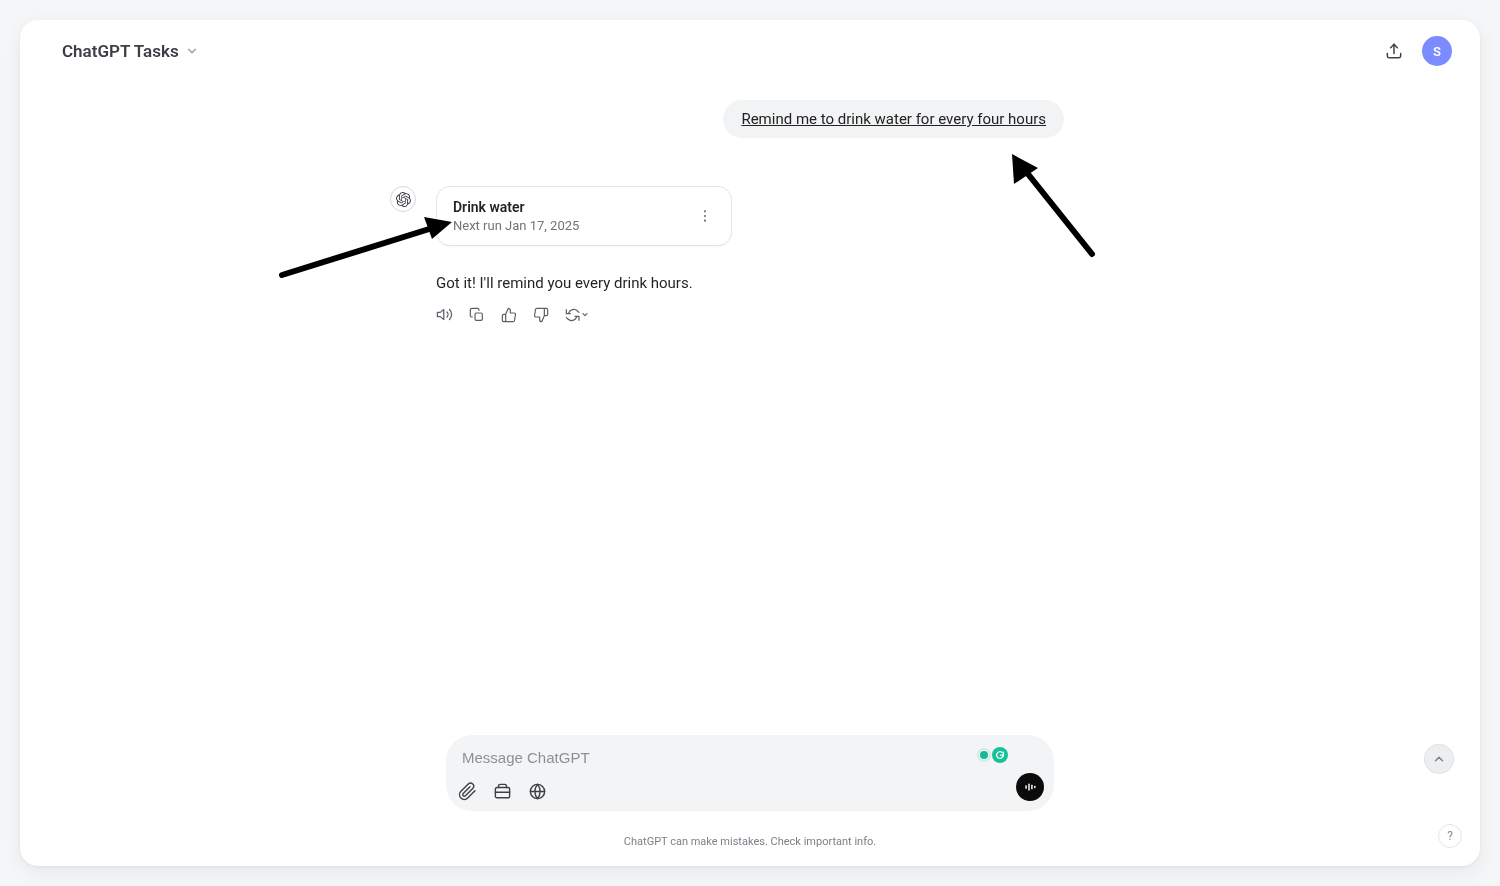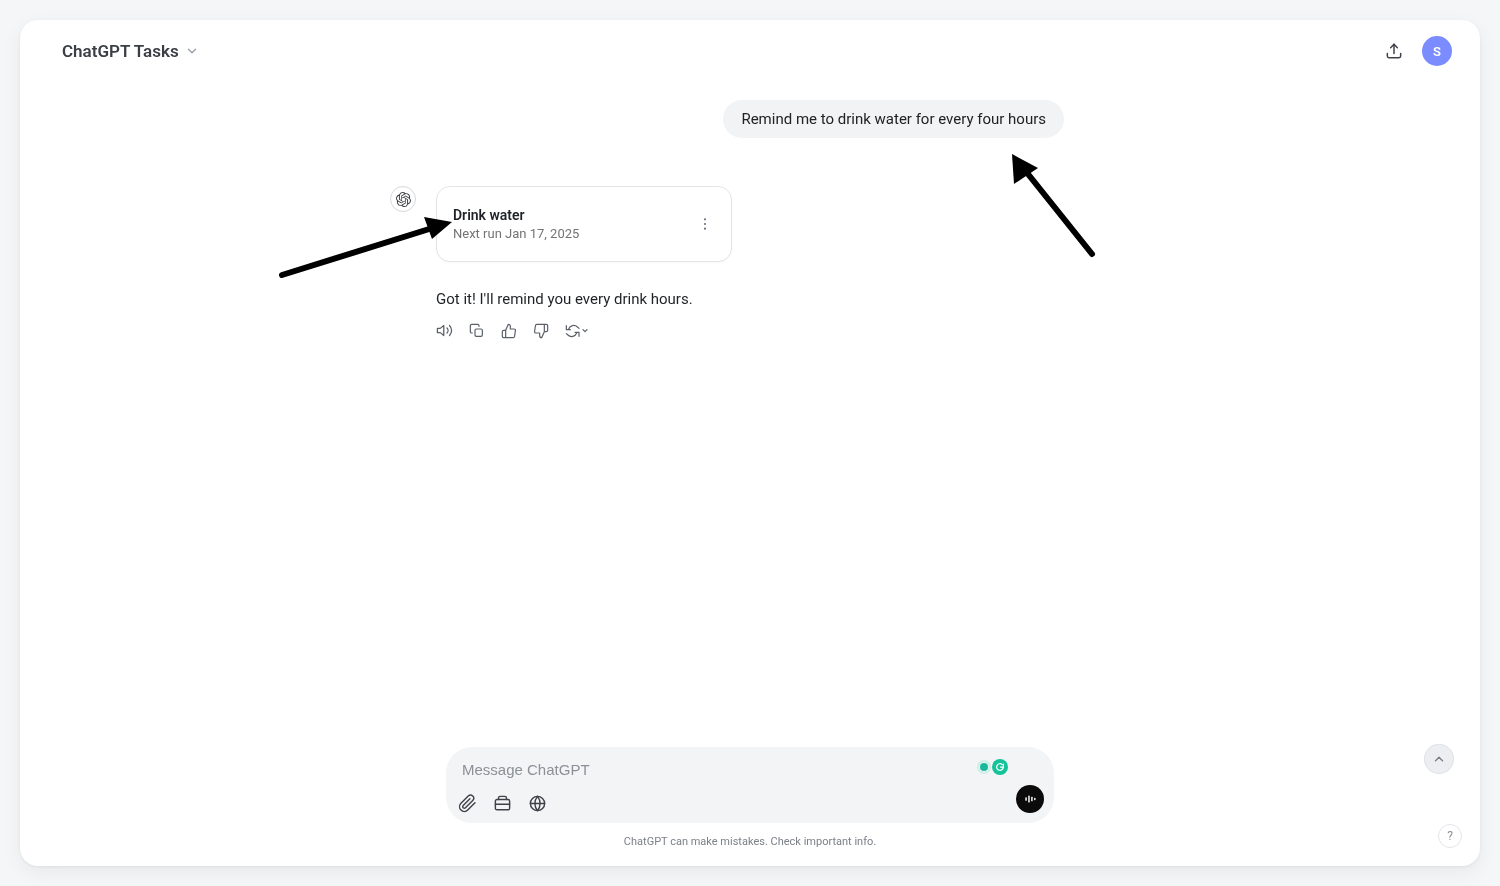--- a/index.html
+++ b/index.html
@@ -83,20 +83,21 @@
     display:flex;justify-content:flex-end;
     margin-top:10px;
   }
   .user-bubble{
     background:var(--bubble);
     border-radius:22px;
     padding:10px 18px;
     font-size:15px;
     color:#222;
     max-width:90%;
+    text-decoration:underline;
   }
 
   .assistant-row{
     display:flex;align-items:flex-start;gap:20px;
     margin-top:48px;
     position:relative;
     margin-left:-46px;
   }
   .assistant-icon{
     width:26px;height:26px;border-radius:50%;
@@ -104,21 +105,21 @@
     display:flex;align-items:center;justify-content:center;
     color:#3b3f45;background:#fff;flex-shrink:0;
     box-sizing:border-box;
   }
   .assistant-body{flex:1;}
 
   .task-card{
     border:1px solid var(--border);
     border-radius:14px;
     background:var(--card);
-    padding:20px 16px;
+    padding:12px 16px;
     width:296px;
     display:flex;align-items:center;justify-content:space-between;
     box-sizing:border-box;
     box-shadow:0 1px 2px rgba(0,0,0,0.03);
   }
   .task-card .title{font-size:14px;font-weight:600;color:#1f2226;}
   .task-card .sub{font-size:13px;color:#737373;margin-top:3px;}
   .kebab{color:#6b7280;display:flex;align-items:center;justify-content:center;width:20px;height:24px;cursor:pointer;}
 
   .assistant-text{
@@ -129,21 +130,21 @@
     display:flex;gap:16px;margin-top:14px;color:#5b6068;
   }
   .msg-actions .act{display:flex;align-items:center;cursor:pointer;}
 
   
   .annot{position:absolute;pointer-events:none;}
 
   
   .composer-wrap{
     position:absolute;left:0;right:0;bottom:18px;
-    display:flex;flex-direction:column;align-items:center;gap:12px;
+    display:flex;flex-direction:column;align-items:center;gap:24px;
   }
   .composer{
     width:608px;height:76px;
     background:var(--input);
     border-radius:26px;
     box-sizing:border-box;
     padding:12px 14px 10px 16px;
     position:relative;
   }
   .composer input{

